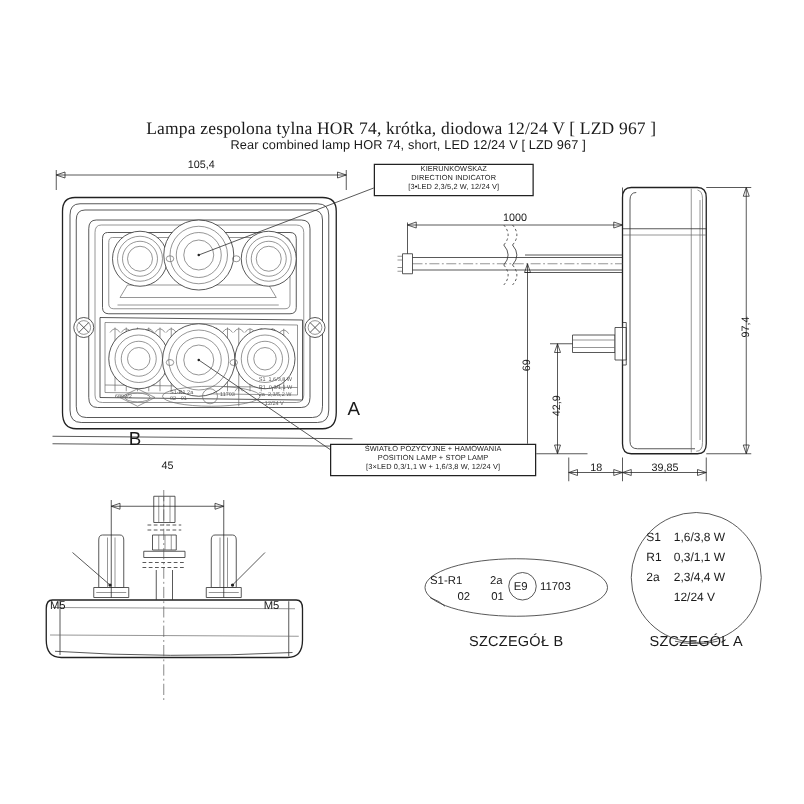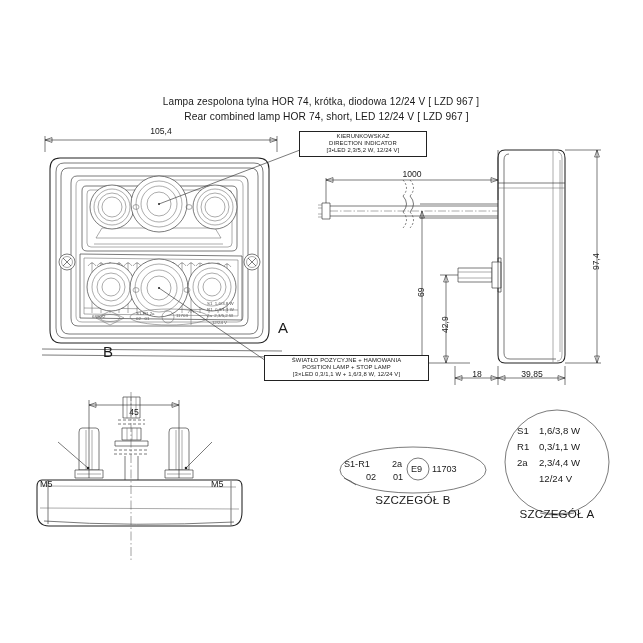--- a/index.html
+++ b/index.html
@@ -2,21 +2,21 @@
 <html><head>
 <meta charset="utf-8">
 <style>
   html,body{margin:0;padding:0;background:#ffffff;}
   body{width:643px;height:643px;overflow:hidden;
        font-family:"Liberation Sans","DejaVu Sans",sans-serif;color:#1a1a1a;}
   #root{position:relative;width:643px;height:643px;background:#ffffff;}
   .t{position:absolute;white-space:nowrap;line-height:1;}
   .ctr{transform:translateX(-50%);}
   .vert{transform-origin:0 0;}
-  .title1{font-size:10px;letter-spacing:.15px;}
+  .title1{font-size:14px;letter-spacing:.15px;font-family:Liberation Serif, serif;}
   .title2{font-size:10.2px;letter-spacing:.1px;}
   .dim{font-size:8.6px;}
   .callout{position:absolute;border:1px solid #222;background:#fff;
            padding:1px 3px 2px 3px;text-align:center;}
   .callout div{font-size:5.9px;line-height:7.1px;white-space:nowrap;letter-spacing:.1px;}
   .bigletter{font-size:15px;font-weight:400;}
   .detailLbl{font-size:11.6px;letter-spacing:.2px;}
   .ovalTxt{font-size:9.1px;line-height:12.6px;white-space:nowrap;}
   .circTxt{font-size:9.6px;line-height:15.6px;white-space:nowrap;}
   .m5{font-size:9px;margin-top:48px;}
@@ -335,31 +335,31 @@
   <div class="t" style="left:176px;top:314px;font-size:4.4px;color:#555;">11703</div>
   <div class="t" style="left:207px;top:301px;font-size:4.4px;color:#555;line-height:6.2px;">S1&nbsp;&nbsp;1,6/3,8 W<br>R1&nbsp;&nbsp;0,3/1,1 W<br>2a&nbsp;&nbsp;2,3/5,2 W<br>&nbsp;&nbsp;&nbsp;&nbsp;12/24 V</div>
 
   <div class="t dim ctr" style="left:412px;top:170px;">1000</div>
   <div class="t dim vert" style="left:417px;top:297px;transform:rotate(-90deg);">69</div>
   <div class="t dim vert" style="left:441px;top:333px;transform:rotate(-90deg);">42,9</div>
   <div class="t dim vert" style="left:592px;top:270px;transform:rotate(-90deg);">97,4</div>
   <div class="t dim ctr" style="left:477px;top:370px;">18</div>
   <div class="t dim ctr" style="left:532px;top:370px;">39,85</div>
 
-  <div class="t dim ctr" style="left:134px;top:408px;">45</div>
+  <div class="t dim ctr" style="left:134px;top:368px;">45</div>
   <div class="t m5" style="left:40px;top:432px;">M5</div>
   <div class="t m5" style="left:211px;top:432px;">M5</div>
 
   <div class="t ovalTxt" style="left:344px;top:458px;">S1-R1</div>
   <div class="t ovalTxt" style="left:392px;top:458px;">2a</div>
   <div class="t ovalTxt" style="left:366px;top:471px;">02</div>
   <div class="t ovalTxt" style="left:393px;top:471px;text-align:right;">01</div>
   <div class="t ovalTxt" style="left:411px;top:463px;">E9</div>
   <div class="t ovalTxt" style="left:432px;top:463px;">11703</div>
-  <div class="t detailLbl ctr" style="left:413px;top:494px;">SZCZEGÓŁ B</div>
+  <div class="t detailLbl ctr" style="left:413px;top:508px;">SZCZEGÓŁ B</div>
 
   <div class="t circTxt" style="left:517px;top:423px;">S1</div>
   <div class="t circTxt" style="left:539px;top:423px;">1,6/3,8 W</div>
   <div class="t circTxt" style="left:517px;top:439px;">R1</div>
   <div class="t circTxt" style="left:539px;top:439px;">0,3/1,1 W</div>
   <div class="t circTxt" style="left:517px;top:455px;">2a</div>
   <div class="t circTxt" style="left:539px;top:455px;">2,3/4,4 W</div>
   <div class="t circTxt" style="left:539px;top:471px;">12/24 V</div>
   <div class="t detailLbl ctr" style="left:557px;top:508px;">SZCZEGÓŁ A</div>
 

